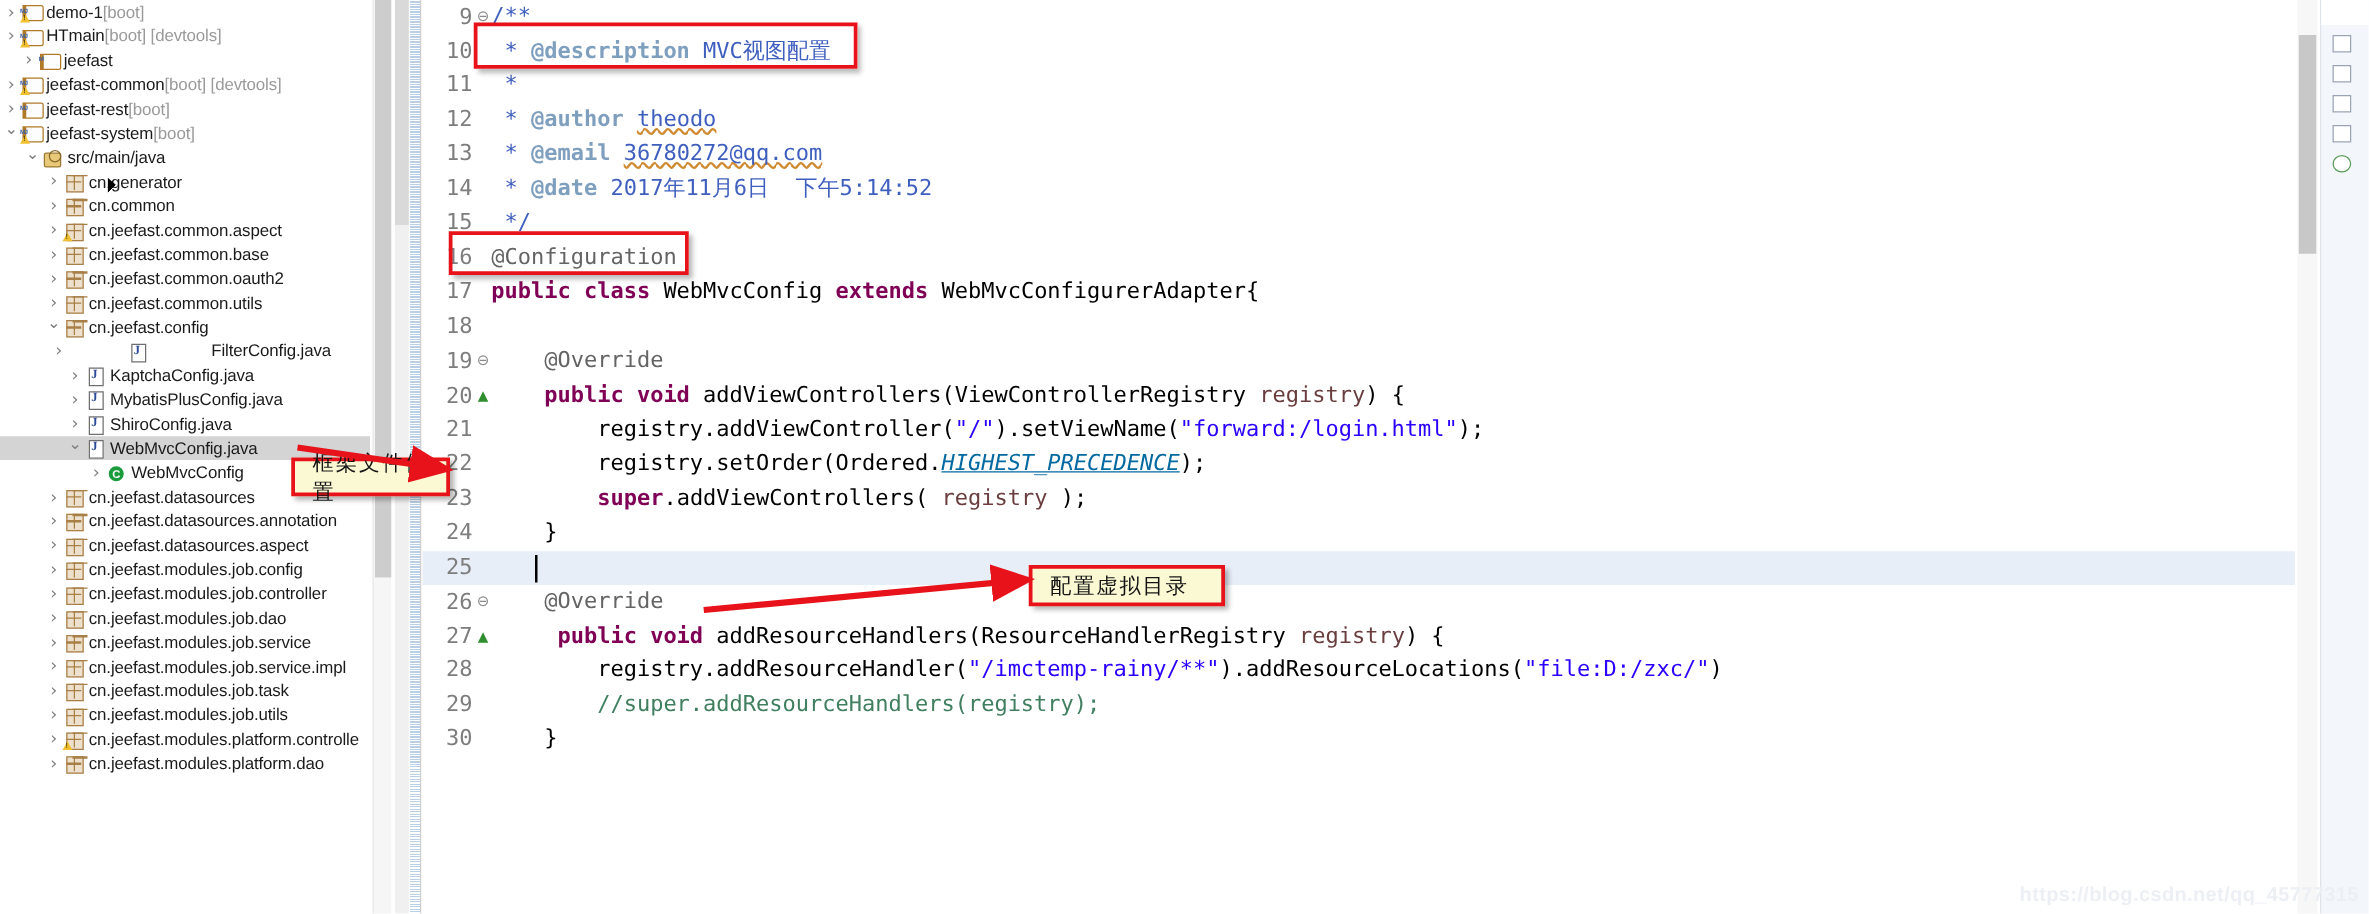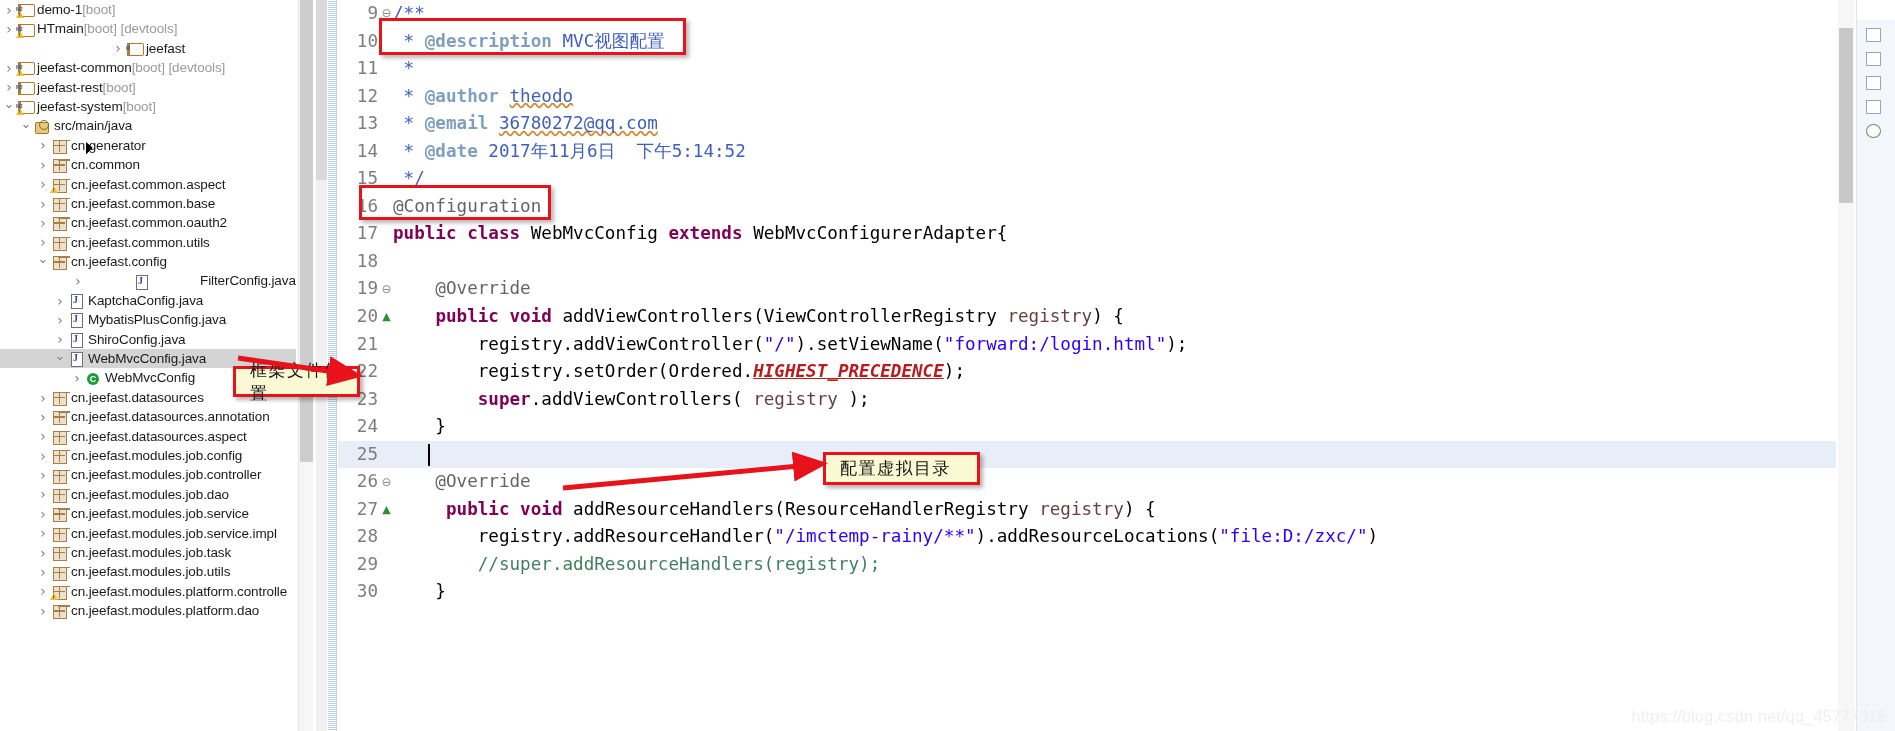--- a/index.html
+++ b/index.html
@@ -142,21 +142,21 @@
     font-family:"DejaVu Sans", sans-serif; vertical-align: middle;
   }
   .arrow-up{ color:#2f8f2f; font-size:11px; }
   .txt{ display:inline; }
   .kw{ color:#7f0055; font-weight:bold; }
   .ann{ color:#646464; }
   .cmt{ color:#3f7f5f; }
   .jdoc{ color:#3f5fbf; }
   .jdoctag{ color:#7f9fbf; font-weight:bold; }
   .str{ color:#2a00ff; }
-  .stat{ color:#b91c1c; font-weight:bold; font-style:italic; text-decoration:underline; }
+  .stat{ color:#0369a1; font-weight:normal; font-style:italic; text-decoration:underline; }
   .plain{ color:#000000; }
   .fld{ color:#6a3e3e; }
   .sq{ text-decoration: underline wavy #d08a32; text-decoration-skip-ink: none; }
   .caret{
     position:absolute; left:90px; top:3px; width:1.5px; height:22px; background:#000;
   }
 
   
   #ed-scroll{
     position:absolute; left:1838px; top:0; width:16px; height:731px; background:#f7f7f7;
@@ -185,21 +185,21 @@
     position:absolute; border:3px solid #e8121a; background:#fbf8d4;
     box-shadow: 3px 3px 4px rgba(0,0,0,0.3);
     display:flex; align-items:center; padding-left:14px;
     font-family:"DejaVu Sans", sans-serif; font-size:17px; color:#141414;
     letter-spacing:1.5px;
   }
 
   #watermark{
     position:absolute; right:8px; bottom:5px;
     font-family:"Liberation Sans", sans-serif; font-size:16px; color:#eceff4;
-    letter-spacing:0.3px; white-space:nowrap;
+    letter-spacing:0.3px; white-space:nowrap;font-weight:bold;
   }
 </style>
 </head>
 <body>
 
 <div id="root">
 
   <div id="explorer">
       <div class="tree-row" style="padding-left: 2px;">
         <span class="twisty closed"></span>
@@ -210,21 +210,21 @@
         <span class="lbl dim"> [boot]</span>
       </div>
       <div class="tree-row" style="padding-left: 2px;">
         <span class="twisty closed"></span>
         <span class="ic ic-proj">
           <span class="warn"></span>
         </span>
         <span class="lbl">HTmain</span>
         <span class="lbl dim"> [boot] [devtools]</span>
       </div>
-      <div class="tree-row" style="padding-left: 0; justify-content: center;">
+      <div class="tree-row" style="padding-left: 16px;">
         <span class="twisty closed"></span>
         <span class="ic ic-proj-plain"></span>
         <span class="lbl">jeefast</span>
       </div>
       <div class="tree-row" style="padding-left: 2px;">
         <span class="twisty closed"></span>
         <span class="ic ic-proj">
           <span class="warn"></span>
         </span>
         <span class="lbl">jeefast-common</span>
@@ -292,21 +292,21 @@
         </span>
         <span class="lbl">cn.jeefast.common.utils</span>
       </div>
       <div class="tree-row" style="padding-left: 36px;">
         <span class="twisty open"></span>
         <span class="ic ic-pkg">
           <span class="vbar"></span>
         </span>
         <span class="lbl">cn.jeefast.config</span>
       </div>
-      <div class="tree-row" style="padding-left: 71px; gap: 47px;">
+      <div class="tree-row" style="padding-left: 40px; gap: 47px;">
         <span class="twisty closed"></span>
         <span class="ic ic-java"></span>
         <span class="lbl">FilterConfig.java</span>
       </div>
       <div class="tree-row" style="padding-left: 53px;">
         <span class="twisty closed"></span>
         <span class="ic ic-java"></span>
         <span class="lbl">KaptchaConfig.java</span>
       </div>
       <div class="tree-row" style="padding-left: 53px;">

